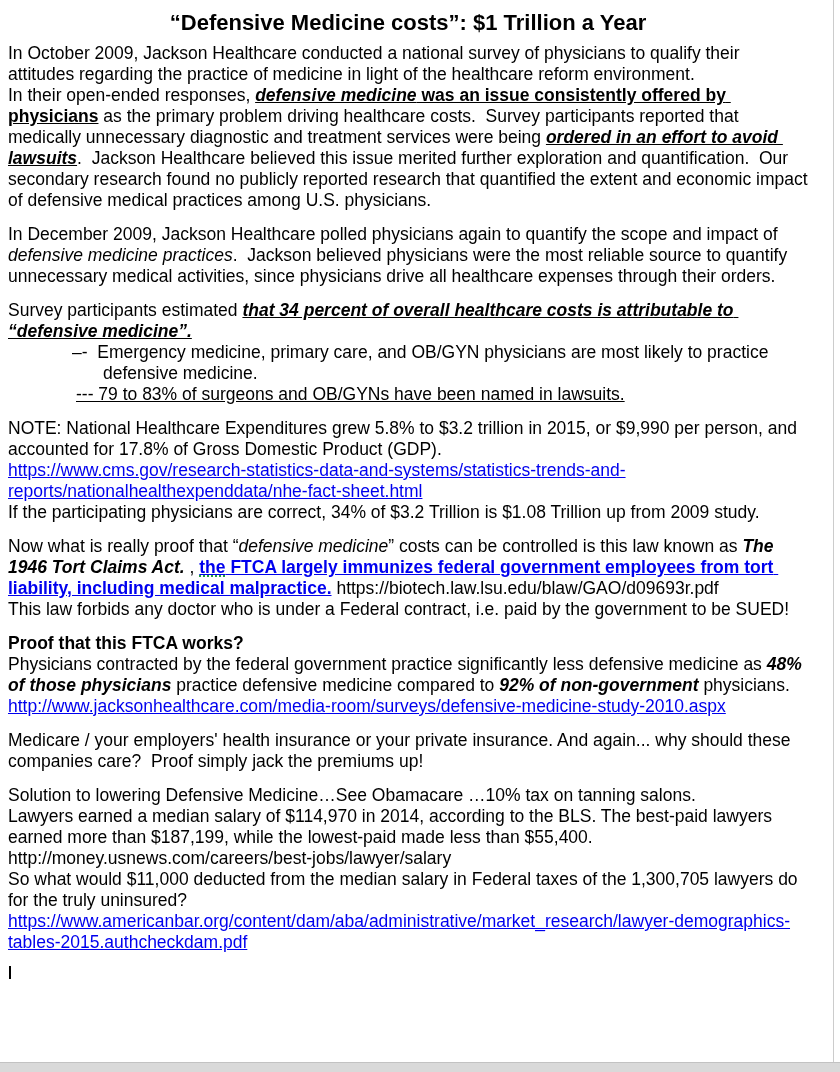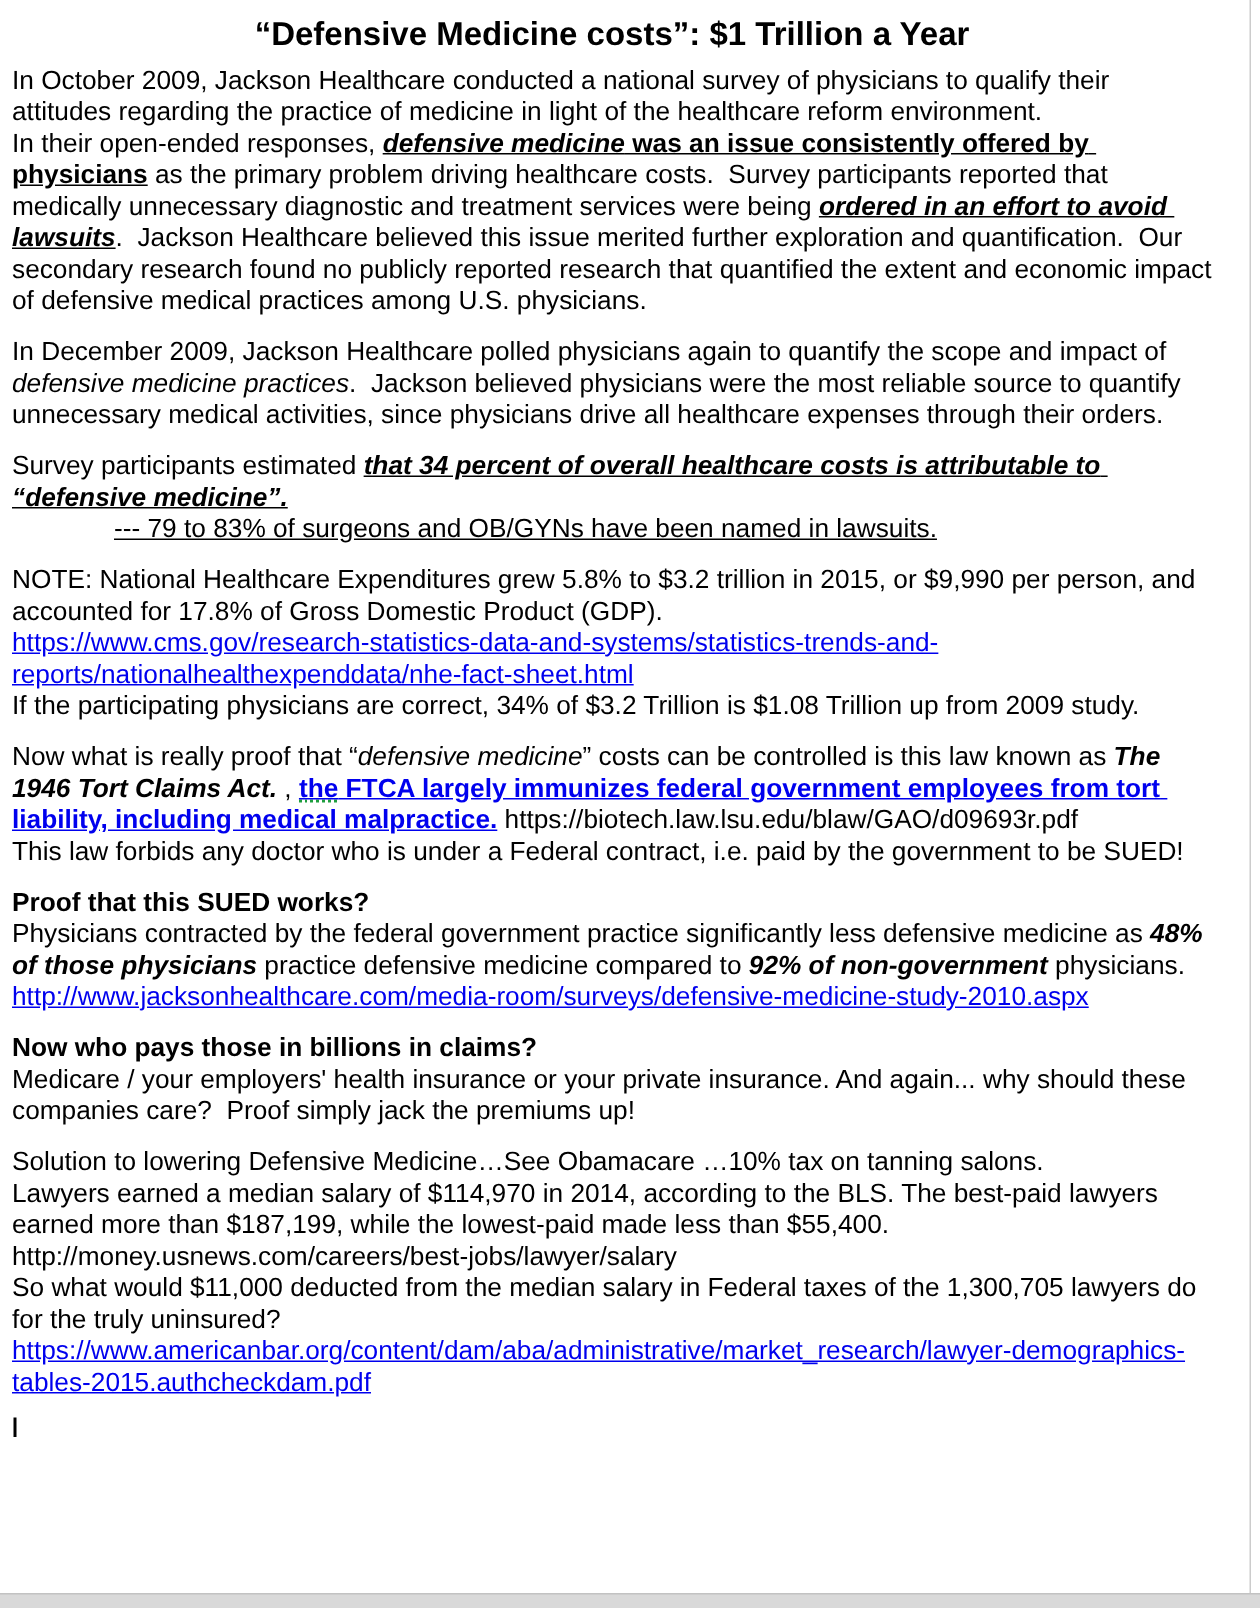--- a/index.html
+++ b/index.html
@@ -34,30 +34,30 @@
 
 <div class="page">
   <div class="content">
     <div class="title">“Defensive Medicine costs”: $1 Trillion a Year</div>
 
     <p class="para"><span class="plain">In October 2009, Jackson Healthcare conducted a national survey of physicians to qualify their attitudes regarding the practice of medicine in light of the healthcare reform environment.</span><br><span class="plain">In their open-ended responses, </span><span class="biu">defensive medicine</span><span class="bu"> was an issue consistently offered by physicians</span><span class="plain"> as the primary problem driving healthcare costs.  Survey participants reported that medically unnecessary diagnostic and treatment services were being </span><span class="biu">ordered in an effort to avoid lawsuits</span><span class="plain">.  Jackson Healthcare believed this issue merited further exploration and quantification.  Our secondary research found no publicly reported research that quantified the extent and economic impact of defensive medical practices among U.S. physicians.</span></p>
 
     <p class="para"><span class="plain">In December 2009, Jackson Healthcare polled physicians again to quantify the scope and impact of </span><span class="i">defensive medicine practices</span><span class="plain">.  Jackson believed physicians were the most reliable source to quantify unnecessary medical activities, since physicians drive all healthcare expenses through their orders.</span></p>
 
     <p class="para tight"><span class="plain">Survey participants estimated </span><span class="biu">that 34 percent of overall healthcare costs is attributable to “defensive medicine”.</span><br></p>
+    <p class="para tight bullet1"><span class="plain">–-  Emergency medicine, primary care, and OB/GYN physicians are most likely to practice defensive medicine.</span></p>
     <p class="para bullet2"><span class="plain">--- 79 to 83% of surgeons and OB/GYNs have been named in lawsuits.</span></p>
 
     <p class="para"><span class="plain">NOTE: National Healthcare Expenditures grew 5.8% to $3.2 trillion in 2015, or $9,990 per person, and accounted for 17.8% of Gross Domestic Product (GDP).</span><br><a class="link" href="#">https://www.cms.gov/research-statistics-data-and-systems/statistics-trends-and-reports/nationalhealthexpenddata/nhe-fact-sheet.html</a><br><span class="plain">If the participating physicians are correct, 34% of $3.2 Trillion is $1.08 Trillion up from 2009 study.</span></p>
 
     <p class="para"><span class="plain">Now what is really proof that “</span><span class="i">defensive medicine</span><span class="plain">” costs can be controlled is this law known as </span><span class="bi">The 1946 Tort Claims Act.</span><span class="plain"> , </span><a class="linkb squiggle" href="#">the</a><a class="linkb" href="#"> FTCA largely immunizes federal government employees from tort liability, including medical malpractice.</a><span class="plain"> https://biotech.law.lsu.edu/blaw/GAO/d09693r.pdf</span><br><span class="plain">This law forbids any doctor who is under a Federal contract, i.e. paid by the government to be SUED!</span></p>
 
-    <p class="para tight b">Proof that this SUED works?</p>
+    <p class="para tight b">Proof that this FTCA works?</p>
     <p class="para"><span class="plain">Physicians contracted by the federal government practice significantly less defensive medicine as </span><span class="bi">48% of those physicians</span><span class="plain"> practice defensive medicine compared to </span><span class="bi">92% of non-government</span><span class="plain"> physicians.</span><br><a class="link" href="#">http://www.jacksonhealthcare.com/media-room/surveys/defensive-medicine-study-2010.aspx</a></p>
 
-    <p class="para tight b">Now who pays those in billions in claims?</p>
     <p class="para"><span class="plain">Medicare / your employers' health insurance or your private insurance. And again... why should these companies care?  Proof simply jack the premiums up!</span></p>
 
     <p class="para"><span class="plain">Solution to lowering Defensive Medicine…See Obamacare …10% tax on tanning salons.</span><br><span class="plain">Lawyers earned a median salary of $114,970 in 2014, according to the BLS. The best-paid lawyers earned more than $187,199, while the lowest-paid made less than $55,400.</span><br><span class="plain">http://money.usnews.com/careers/best-jobs/lawyer/salary</span><br><span class="plain">So what would $11,000 deducted from the median salary in Federal taxes of the 1,300,705 lawyers do for the truly uninsured?</span><br><a class="link" href="#">https://www.americanbar.org/content/dam/aba/administrative/market_research/lawyer-demographics-tables-2015.authcheckdam.pdf</a></p>
 
     <span class="caret"></span>
   </div>
 
   <div class="right-edge"></div>
   <div class="bottom-strip"></div>
 </div>

